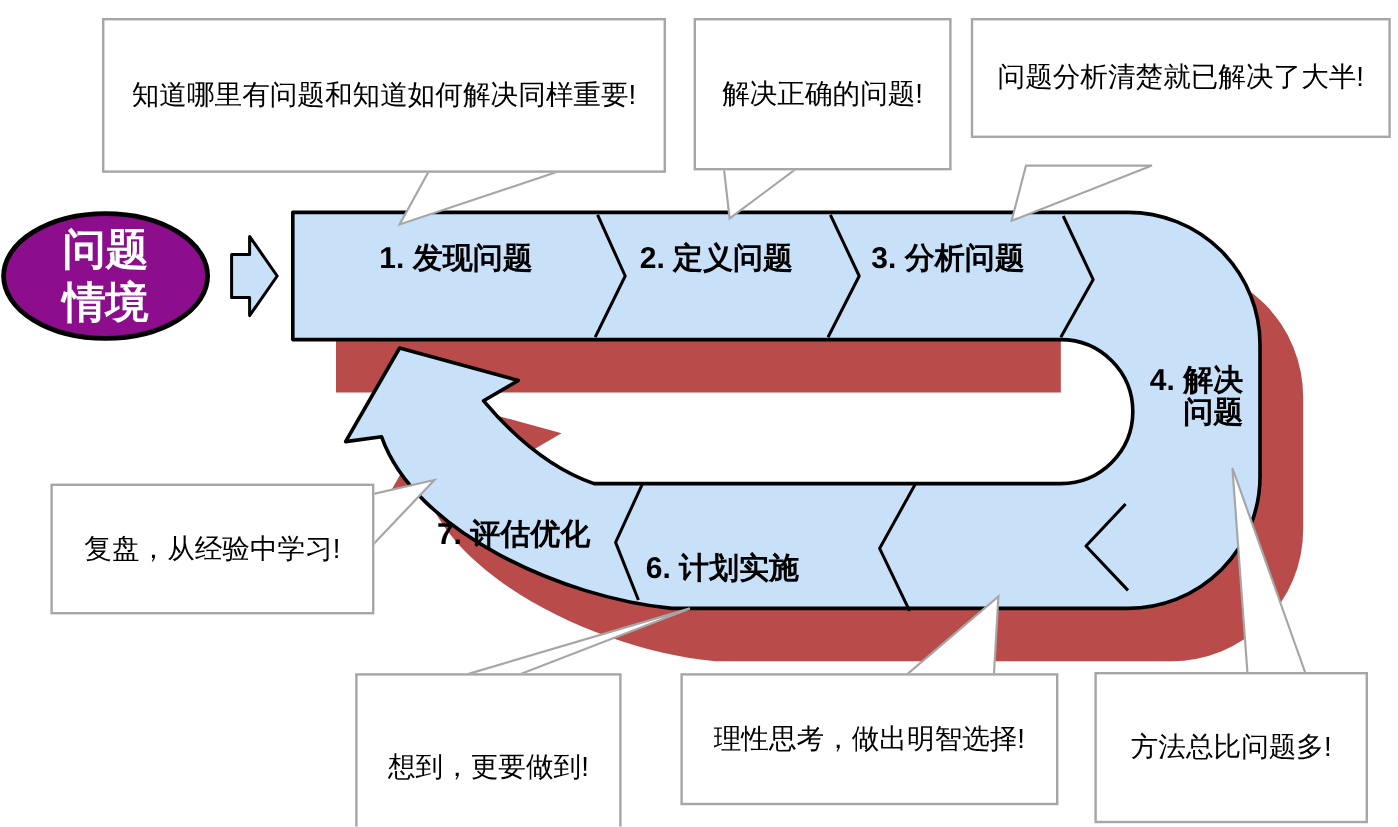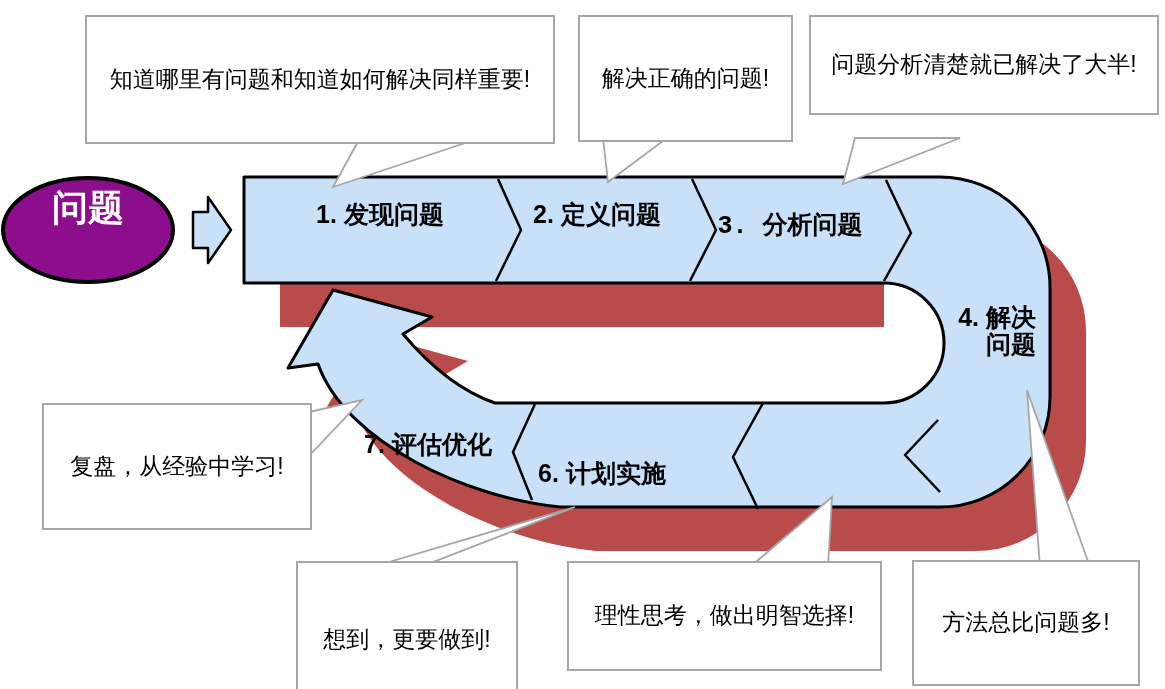--- a/index.html
+++ b/index.html
@@ -19,27 +19,27 @@
   }
   .step-label.two-line{white-space:normal;line-height:27px;}
   .ellipse-label{
     position:absolute;z-index:2;color:#ffffff;font-weight:bold;font-size:36px;
     line-height:44px;text-align:center;
   }
   
   #callout-find    {left:85px;  top:15px;  width:470px; height:129px;}
   #callout-define  {left:578px; top:15px;  width:215px; height:127px;}
   #callout-analyze {left:809px; top:15px;  width:350px; height:100px;}
-  #callout-review  {left:42px;  top:403px; width:270px; height:127px;}
+  #callout-review  {left:42px;  top:403px; width:270px; height:109px;}
   #callout-implement{left:296px;top:561px; width:222px; height:158px;}
   #callout-decide  {left:567px; top:561px; width:315px; height:110px;}
   #callout-solve   {left:912px; top:560px; width:228px; height:126px;}
   #step-1{left:280px;top:198px;width:200px;}
   #step-2{left:497px;top:198px;width:200px;text-align:center;}
-  #step-3{left:690px;top:208px;width:200px;font-family:Liberation Mono, monospace;}
+  #step-3{left:690px;top:198px;width:200px;}
   #step-4{left:928px;top:304px;width:108px;text-align:right;}
   #step-5{left:740px;top:431px;width:200px;}
   #step-6{left:502px;top:429px;width:200px;margin-top:28px;}
   #step-7{left:328px;top:428px;width:200px;}
   #source-label{left:13px;top:186px;width:150px;}
 </style>
 </head>
 <body>
 
 <div id="canvas">
@@ -75,20 +75,21 @@
       <polygon points="855,138 843,184 960,138"></polygon>
       <polygon points="305,413 362,400 305,460"></polygon>
       <polygon points="372,567 575,507 420,567"></polygon>
       <polygon points="750,567 832,497 828,567"></polygon>
       <polygon points="1040,567 1027,390 1090,567"></polygon>
     </g>
   </svg>
 
   <div class="ellipse-label" id="source-label">
     <div>问题</div>
+    <div>情境</div>
   </div>
 
   <div class="step-label" id="step-1">1. 发现问题</div>
   <div class="step-label" id="step-2">2. 定义问题</div>
   <div class="step-label" id="step-3">3. 分析问题</div>
   <div class="step-label two-line" id="step-4">
     <div>4. 解决</div>
     <div>问题</div>
   </div>
   <div class="step-label" id="step-6">6. 计划实施</div>

